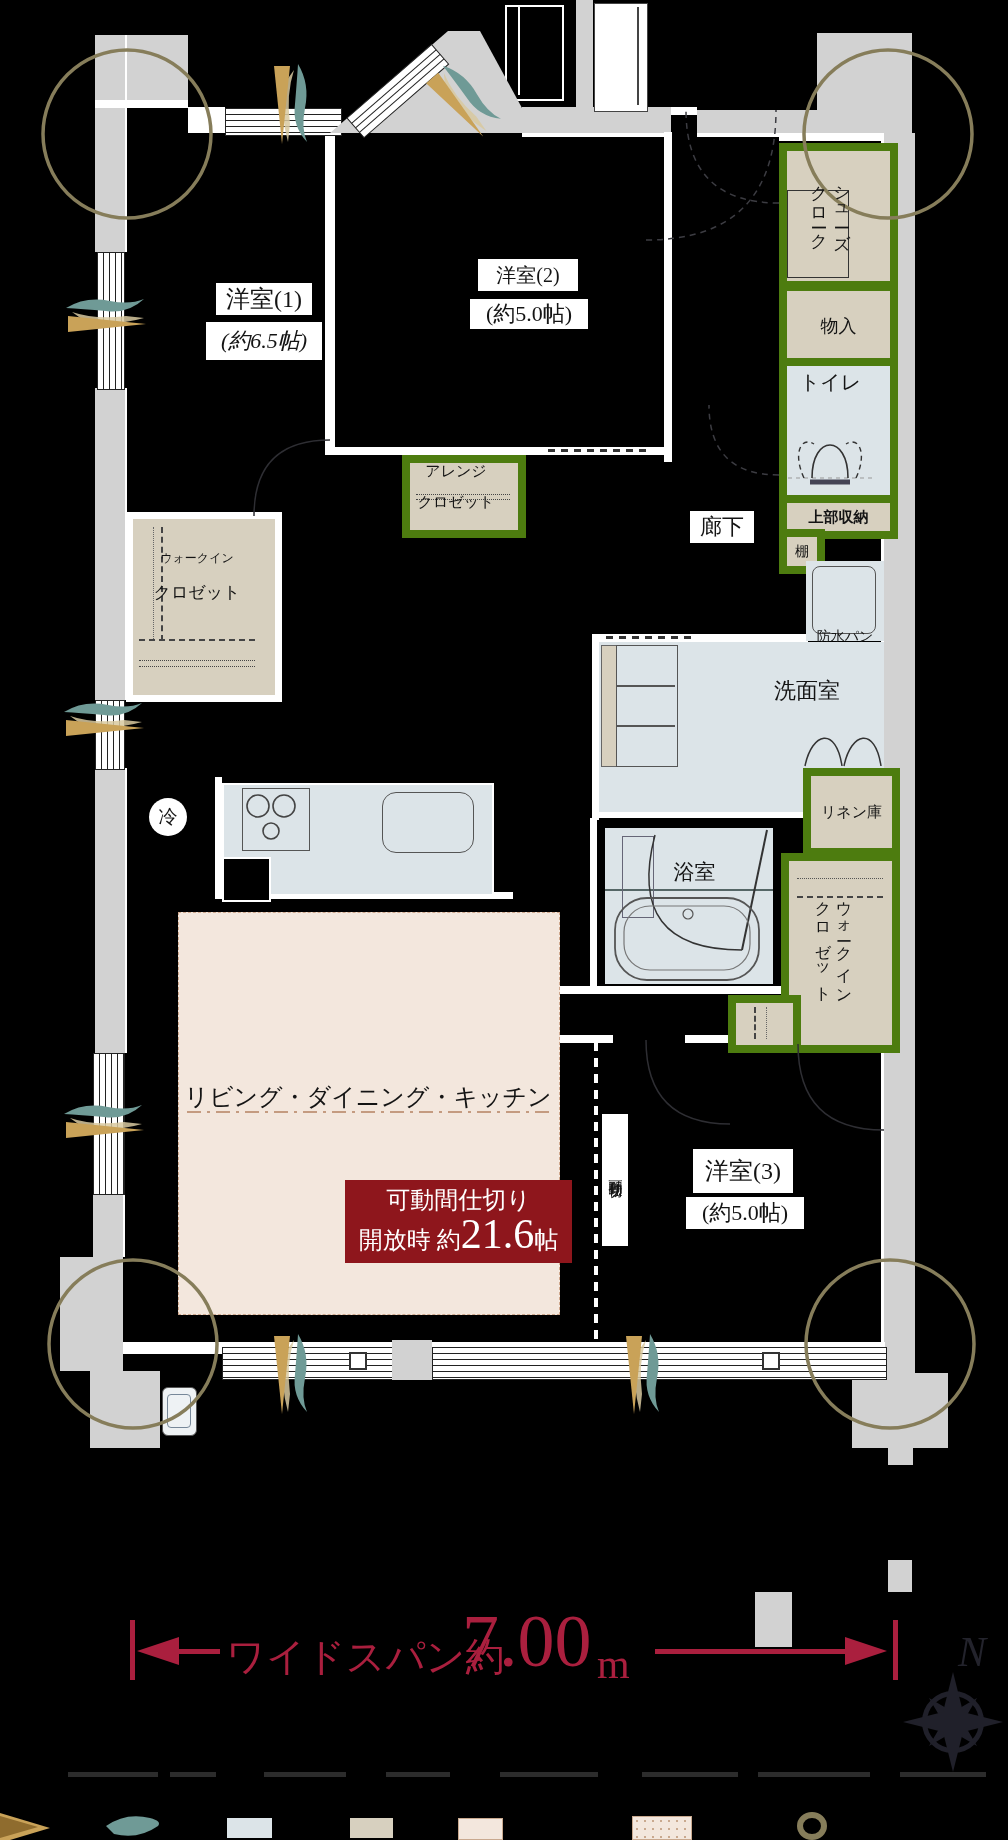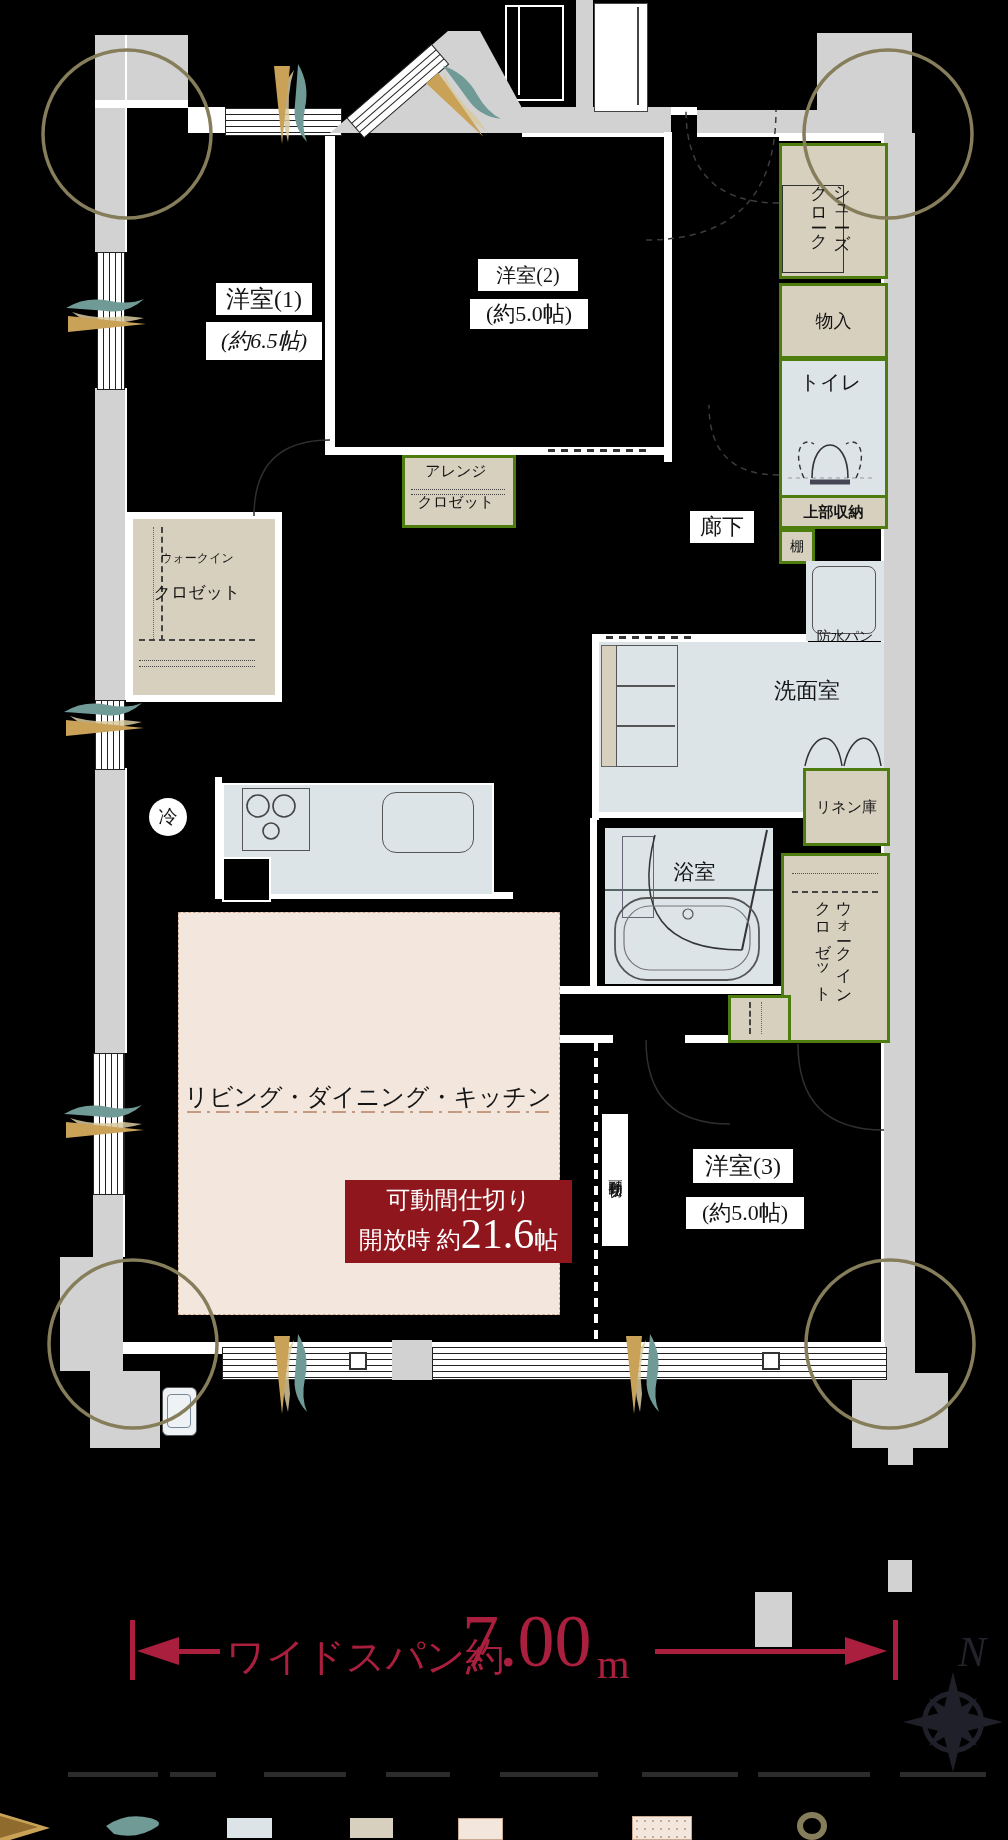--- a/index.html
+++ b/index.html
@@ -8,21 +8,21 @@
   .abs{position:absolute;}
   .wall{position:absolute;background:#d2d2d2;}
   .er{border-right:2px solid #fff;}
   .wwall{position:absolute;background:#ffffff;}
   .winh{position:absolute;background:#fff;border:1px solid #222;
         background-image:repeating-linear-gradient(180deg,transparent 0 5px,#222 5px 6px);}
   .winv{position:absolute;background:#fff;border:1px solid #222;
         background-image:repeating-linear-gradient(90deg,transparent 0 5px,#222 5px 6px);}
   .beige{background:#d7d0bf;}
   .wet{background:#dce4e8;}
-  .bord{border:3px solid #4d7c0f;}
+  .bord{border:8px solid #4d7c0f;}
   .flexc{display:flex;align-items:center;justify-content:center;}
   .lbl{color:#141414;white-space:nowrap;}
   .chip{background:#fff;color:#141414;}
   .vtext{writing-mode:vertical-rl;white-space:pre-line;letter-spacing:3px;color:#141414;}
   .vdash{position:absolute;width:4px;
          background:repeating-linear-gradient(180deg,#fff 0 9px,transparent 9px 16px);}
   .ddash{position:absolute;height:3px;
          background:repeating-linear-gradient(90deg,#333 0 7px,transparent 7px 13px);}
   .crimson{color:#aa1f3e;}
   .redfill{background:#aa1f3e;}
@@ -259,21 +259,21 @@
   </div>
   <div class="abs chip flexc z8" style="left:478px;top:259px;width:100px;height:32px;">
     <span class="lbl" style="font-size:20px;">洋室(2)</span>
   </div>
   <div class="abs chip flexc z8" style="left:470px;top:299px;width:118px;height:30px;">
     <span class="lbl" style="font-size:22px;">(約5.0帖)</span>
   </div>
   <div class="abs chip flexc z8" style="left:690px;top:511px;width:64px;height:32px;">
     <span class="lbl" style="font-size:22px;">廊下</span>
   </div>
-  <div class="abs chip flexc z8" style="left:693px;top:1149px;width:100px;height:34px;">
+  <div class="abs chip flexc z8" style="left:693px;top:1149px;width:100px;height:44px;">
     <span class="lbl" style="font-size:24px;">洋室(3)</span>
   </div>
   <div class="abs chip flexc z8" style="left:686px;top:1197px;width:118px;height:32px;">
     <span class="lbl" style="font-size:22px;">(約5.0帖)</span>
   </div>
 
   <div class="abs flexc z8" style="left:779px;top:150px;width:103px;height:118px;">
     <span class="vtext" style="font-size:17px;">シューズ
 クローク</span>
   </div>

